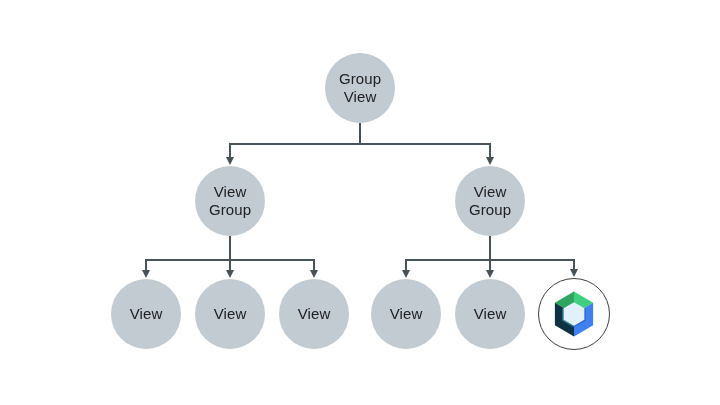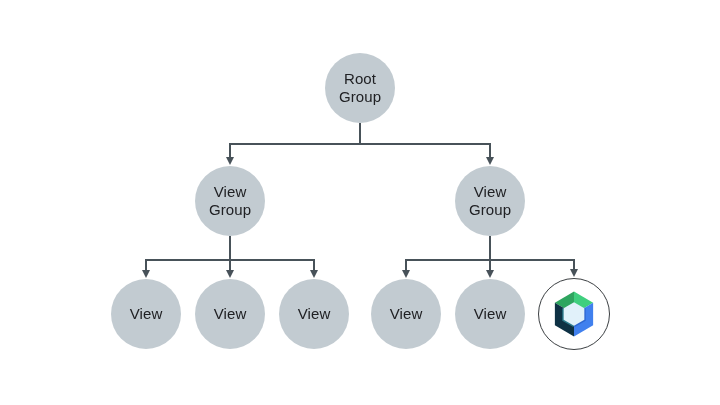--- a/index.html
+++ b/index.html
@@ -84,21 +84,21 @@
     <path d="M405,260 L575,260" stroke="#485259"></path>
     <path d="M406,259 L406,271" stroke="#485259"></path>
     <polygon stroke="none" points="402,270 410,270 406,278" fill="#485259"></polygon>
     <path d="M490,259 L490,271" stroke="#485259"></path>
     <polygon stroke="none" points="486,270 494,270 490,278" fill="#485259"></polygon>
     <path d="M574,259 L574,270" stroke="#485259"></path>
     <polygon stroke="none" points="570,269 578,269 574,277" fill="#485259"></polygon>
   </svg>
 
   <div class="node" style="left:325px; top:53px;">
-    <span class="label">Root Group</span>
+    <span class="label">Group View</span>
   </div>
 
   <div class="node" style="left:195px; top:166px;">
     <span class="label">View Group</span>
   </div>
 
   <div class="node" style="left:455px; top:166px;">
     <span class="label">View Group</span>
   </div>
 

